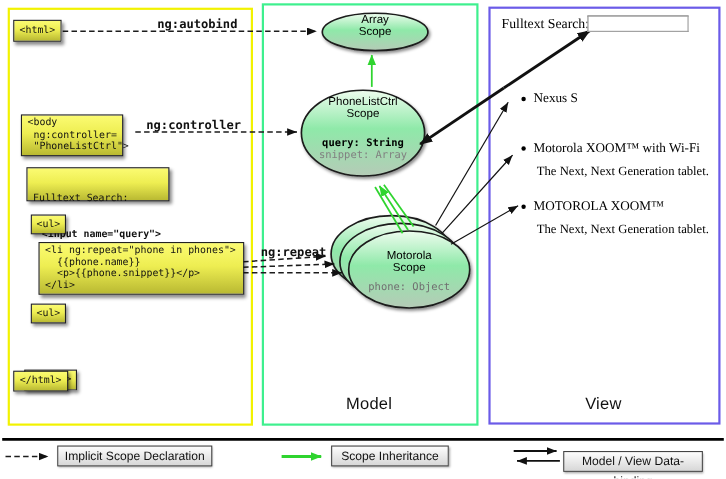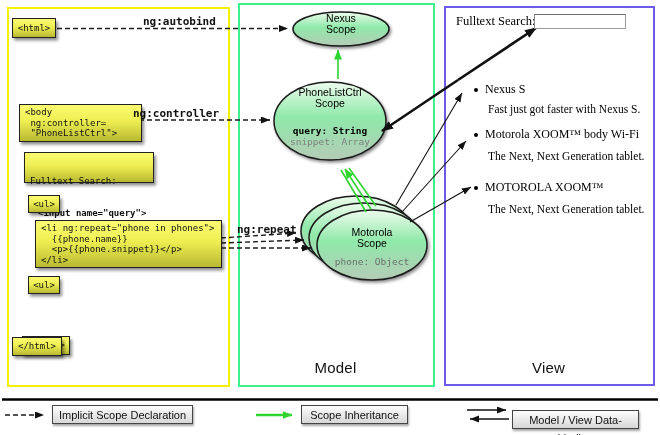--- a/index.html
+++ b/index.html
@@ -110,21 +110,21 @@
       <line x1="2" y1="399.5" x2="658" y2="399.5" stroke="#000" stroke-width="2.5"></line>
       <line x1="5" y1="415" x2="44" y2="415" stroke="#1c1c1c" stroke-width="1.5" stroke-dasharray="5,3" marker-end="url(#ab)"></line>
       <line x1="256" y1="415" x2="292" y2="415" stroke="#2fd42f" stroke-width="2.6" marker-end="url(#ag)"></line>
       <line x1="467" y1="410" x2="506" y2="410" stroke="#111" stroke-width="1.6" marker-end="url(#ab)"></line>
       <line x1="509" y1="419" x2="470" y2="419" stroke="#111" stroke-width="1.6" marker-end="url(#ab)"></line>
     </g>
   </svg>
 
   <div class="codebox center" style="left:12px;top:18px;width:44px;height:20px;">&lt;html&gt;</div>
 
-  <div class="codebox" style="left:19px;top:104px;width:123px;height:38px;">&lt;body
+  <div class="codebox" style="left:19px;top:104px;width:93px;height:38px;">&lt;body
  ng:controller=
  "PhoneListCtrl"&gt;</div>
 
   <div class="codebox" style="left:24px;top:152px;width:130px;height:31px;">
     <div>Fulltext Search:</div>
     <div class="bold">&lt;input name="query"&gt;</div>
   </div>
 
   <div class="codebox center" style="left:28px;top:195px;width:32px;height:18px;">&lt;ul&gt;</div>
 
@@ -137,21 +137,21 @@
 
   <div class="codebox center" style="left:22px;top:308px;width:48px;height:19px;margin-top:28px;">&lt;/body&gt;</div>
 
   <div class="codebox center" style="left:12px;top:337px;width:50px;height:19px;">&lt;/html&gt;</div>
 
   <div class="arrowlabel" style="left:143px;top:15px;">ng:autobind</div>
   <div class="arrowlabel" style="left:133px;top:107px;">ng:controller</div>
   <div class="arrowlabel" style="left:237px;top:223px;">ng:repeat</div>
 
   <div class="scope-label" style="left:293px;top:13px;width:96px;">
-    <div class="scope-title">Nexus</div>
+    <div class="scope-title">Array</div>
     <div class="scope-title">Scope</div>
   </div>
 
   <div class="scope-label" style="left:274px;top:87px;width:112px;">
     <div class="scope-title">PhoneListCtrl</div>
     <div class="scope-title">Scope</div>
     <div class="scope-prop bold" style="margin-top:16px;">query: String</div>
     <div class="scope-prop gray">snippet: Array</div>
   </div>
 
@@ -161,25 +161,24 @@
     <div class="scope-prop gray" style="margin-top:7px;color:#6f6f6f;">phone: Object</div>
   </div>
 
   <div class="view-text" style="left:456px;top:14px;font-size:12.5px;">Fulltext Search:</div>
   <input class="search-input" type="text" value="" style="">
 
   <div class="view-text view-item-name" style="left:474px;top:82px;">
     <span class="bullet-dot"></span>
     <span>Nexus S</span>
   </div>
-  <div class="view-text view-snippet" style="left:488px;top:103px;">Fast just got faster with Nexus S.</div>
 
   <div class="view-text view-item-name" style="left:474px;top:127px;">
     <span class="bullet-dot"></span>
-    <span>Motorola XOOM™ body Wi-Fi</span>
+    <span>Motorola XOOM™ with Wi-Fi</span>
   </div>
   <div class="view-text view-snippet" style="left:488px;top:150px;">The Next, Next Generation tablet.</div>
 
   <div class="view-text view-item-name" style="left:474px;top:180px;">
     <span class="bullet-dot"></span>
     <span>MOTOROLA XOOM™</span>
   </div>
   <div class="view-text view-snippet" style="left:488px;top:203px;">The Next, Next Generation tablet.</div>
 
   <div class="col-title" style="left:444px;top:359px;width:209px;">View</div>

